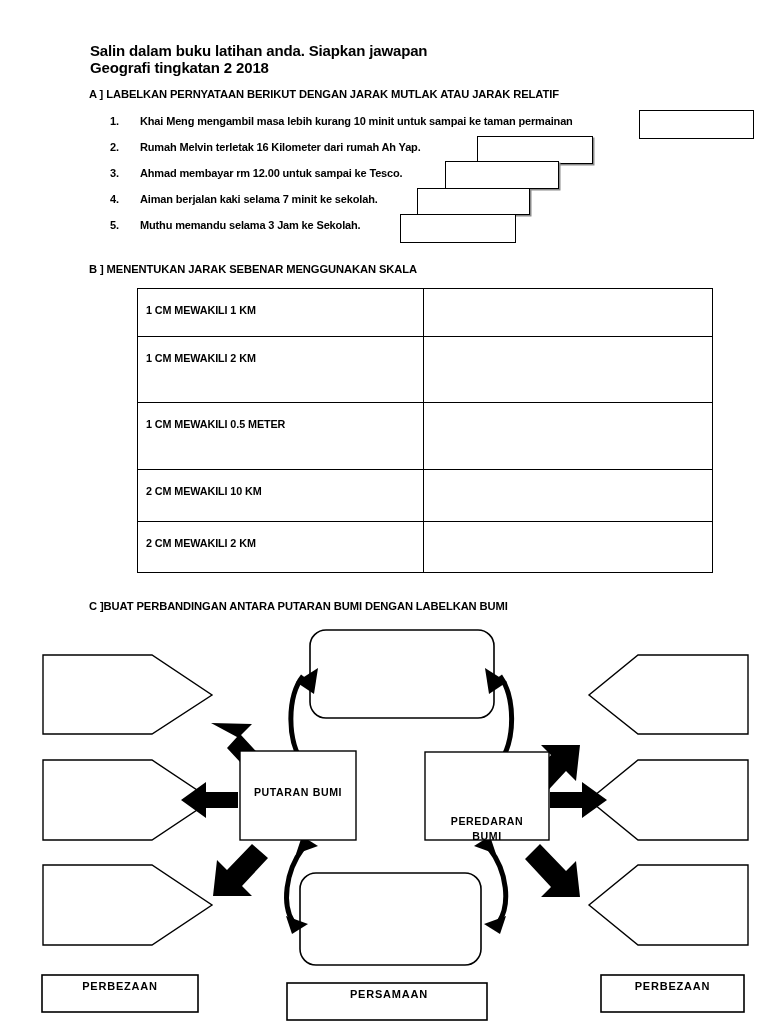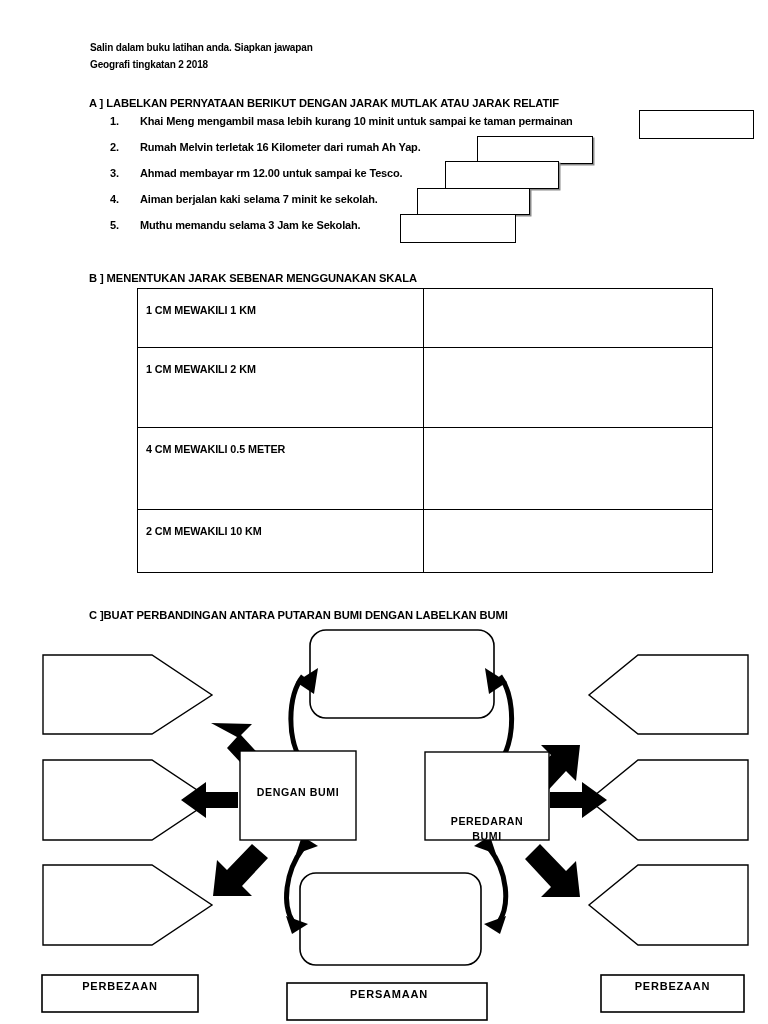--- a/index.html
+++ b/index.html
@@ -20,36 +20,35 @@
   .page {
     position: absolute;
     left: 0; top: 0;
     width: 768px;
     height: 1024px;
   }
 
   
   .hdr-line {
     position: absolute;
-    font-size: 10px;
+    font-size: 15px;
     font-weight: 700;
     letter-spacing: -0.15px;
     white-space: nowrap;
   }
   #hdr1 { left: 90px; top: 42px; }
   #hdr2 { left: 90px; top: 59px; }
 
   
   .sec-head {
     position: absolute;
     font-size: 11.2px;
     font-weight: 700;
     letter-spacing: -0.1px;
     white-space: nowrap;
-    margin-top: 9px;
   }
   #secA { left: 89px; top: 88px; }
   #secB { left: 89px; top: 263px; }
   #secC { left: 89px; top: 600px; }
 
   
   .qrow {
     position: absolute;
     left: 110px;
     height: 16px;
@@ -194,25 +193,29 @@
     <tbody>
       <tr class="body rh-1">
         <td class="colL">1 CM MEWAKILI 1 KM</td>
         <td class="colR"></td>
       </tr>
       <tr class="body rh-2">
         <td class="colL">1 CM MEWAKILI 2 KM</td>
         <td class="colR"></td>
       </tr>
       <tr class="body rh-3">
-        <td class="colL">4 CM MEWAKILI 0.5 METER</td>
+        <td class="colL">1 CM MEWAKILI 0.5 METER</td>
         <td class="colR"></td>
       </tr>
       <tr class="body rh-4">
         <td class="colL">2 CM MEWAKILI 10 KM</td>
+        <td class="colR"></td>
+      </tr>
+      <tr class="body rh-5">
+        <td class="colL">2 CM MEWAKILI 2 KM</td>
         <td class="colR"></td>
       </tr>
     </tbody>
   </table>
 
   <div class="sec-head" id="secC">C ]BUAT PERBANDINGAN ANTARA PUTARAN BUMI DENGAN LABELKAN BUMI</div>
 
   <div id="diagram">
     <svg width="768" height="404" viewBox="0 0 768 404" xmlns="http://www.w3.org/2000/svg">
       <defs>
@@ -310,20 +313,20 @@
       </g>
       <g>
         <rect class="shp2" x="287" y="363" width="200" height="37"></rect>
       </g>
       <g>
         <rect class="shp2" x="601" y="355" width="143" height="37"></rect>
       </g>
     </svg>
   </div>
 
-  <div class="node-label" id="lbl-putaran">DENGAN BUMI</div>
+  <div class="node-label" id="lbl-putaran">PUTARAN BUMI</div>
   <div class="node-label" id="lbl-peredaran">PEREDARAN<br>BUMI</div>
 
   <div class="cat-label" id="cat-left">PERBEZAAN</div>
   <div class="cat-label" id="cat-mid">PERSAMAAN</div>
   <div class="cat-label" id="cat-right">PERBEZAAN</div>
 
 </div>
 
 </body></html>

